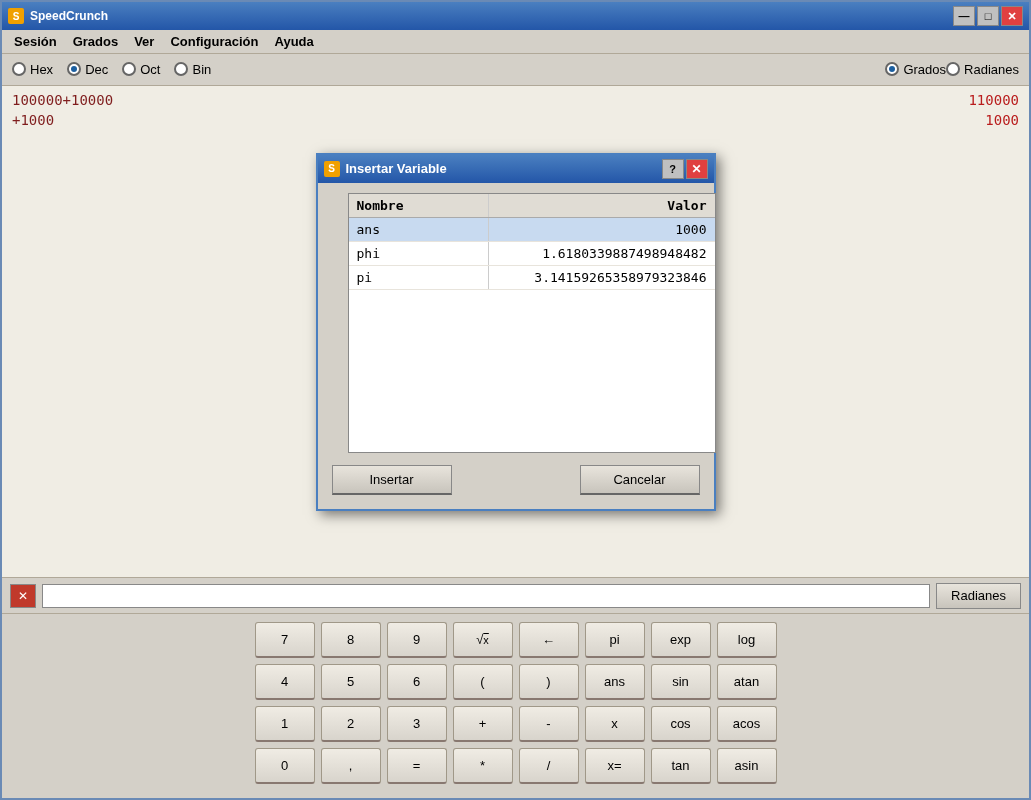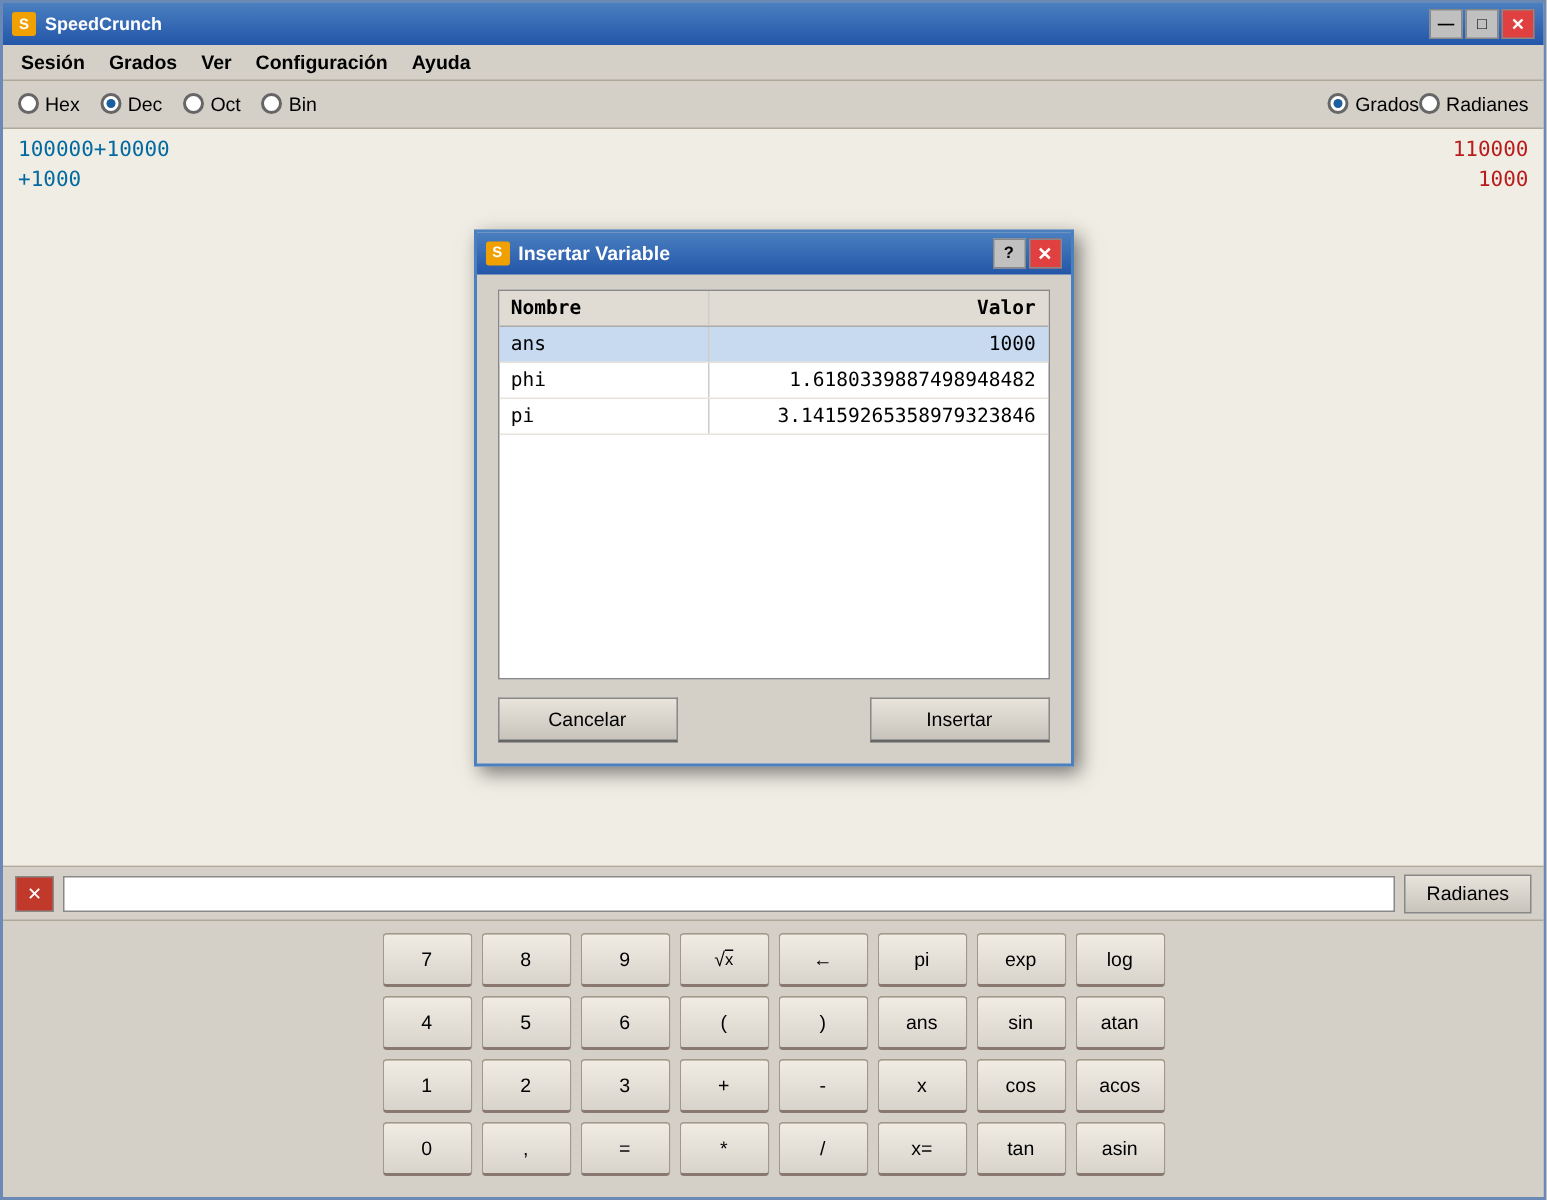--- a/index.html
+++ b/index.html
@@ -139,21 +139,21 @@
       padding: 4px 0;
       position: relative;
     }
 
     .result-row {
       display: flex;
       padding: 2px 10px;
     }
     .result-expr {
       flex: 1;
-      color: #0369a1;
+      color: #7f1d1d;
       font-family: monospace;
       font-size: 14px;
     }
     .result-value {
       color: #b91c1c;
       font-family: monospace;
       font-size: 14px;
       text-align: right;
     }
 
@@ -298,20 +298,21 @@
     .dialog-content {
       padding: 10px 14px;
     }
     .var-table-container {
       width: 100%;
       height: 260px;
       border: 1px solid #888;
       background: white;
       overflow-y: auto;
       margin-bottom: 12px;
+      margin-left: 16px;
     }
     .var-row {
       display: flex;
       border-bottom: 1px solid #e8e4dc;
     }
     .var-row.header {
       background: #e0dcd4;
       border-bottom: 1px solid #aaa;
       font-weight: bold;
     }
@@ -436,22 +437,22 @@
               <div class="var-col-name">phi</div>
               <div class="var-col-value">1.6180339887498948482</div>
             </div>
             <div class="var-row">
               <div class="var-col-name">pi</div>
               <div class="var-col-value">3.14159265358979323846</div>
             </div>
           </div>
 
           <div class="dialog-buttons">
+            <button class="dialog-action-btn">Insertar</button>
             <button class="dialog-action-btn">Cancelar</button>
-            <button class="dialog-action-btn">Insertar</button>
           </div>
         </div>
       </div>
     </div>
   </div>
 
   <div class="input-bar">
     <div class="clear-btn">
       <span>✕</span>
     </div>

